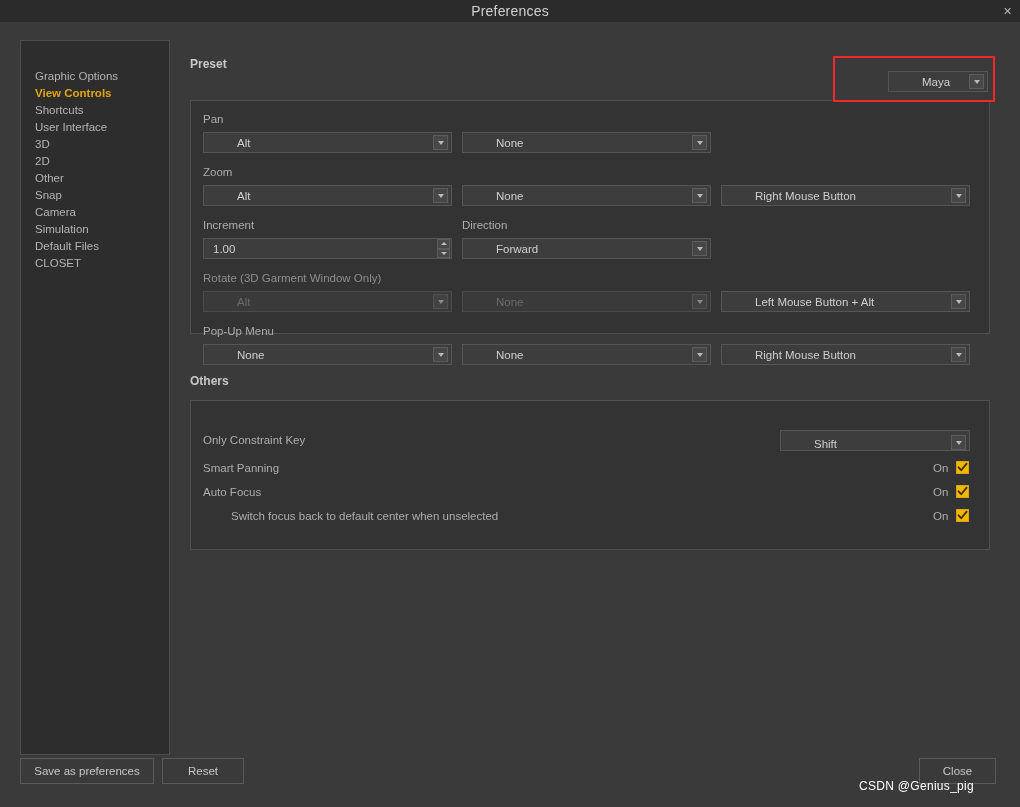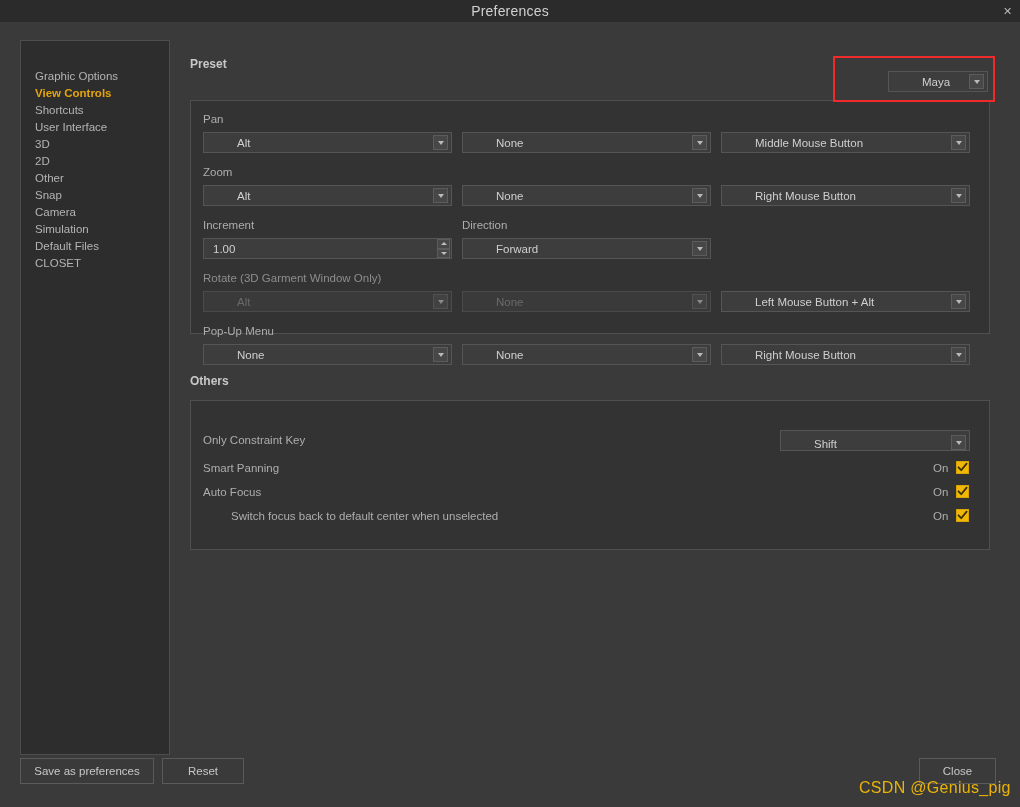--- a/index.html
+++ b/index.html
@@ -168,22 +168,22 @@
     background: #3a3a3a;
     color: #c8c8c8;
     font-size: 11.5px;
     display: flex; align-items: center; justify-content: center;
     cursor: pointer;
     height: 26px;
   }
 
   .watermark {
     position: absolute;
-    font-size: 16px;
-    color: #eab308;
+    font-size: 12px;
+    color: #ffffff;
     white-space: nowrap;
     letter-spacing: .3px;
   }
 </style>
 </head>
 <body>
 
 <div class="titlebar">
   <div class="titlebar-text">Preferences</div>
   <div class="close-btn">✕</div>
@@ -225,26 +225,20 @@
         <span class="arrowbox">
             <i></i>
           </span>
       </div>
       <div class="combo" style="left:271px;top:31px;width:249px;">
         <span class="val">None</span>
         <span class="arrowbox">
             <i></i>
           </span>
       </div>
-      <div class="combo" style="left:530px;top:31px;width:249px;">
-        <span class="val">Middle Mouse Button</span>
-        <span class="arrowbox">
-            <i></i>
-          </span>
-      </div>
 
       <div class="field-label" style="position:absolute;left:12px;top:65px;">Zoom</div>
       <div class="combo" style="left:12px;top:84px;width:249px;">
         <span class="val">Alt</span>
         <span class="arrowbox">
             <i></i>
           </span>
       </div>
       <div class="combo" style="left:271px;top:84px;width:249px;">
         <span class="val">None</span>

